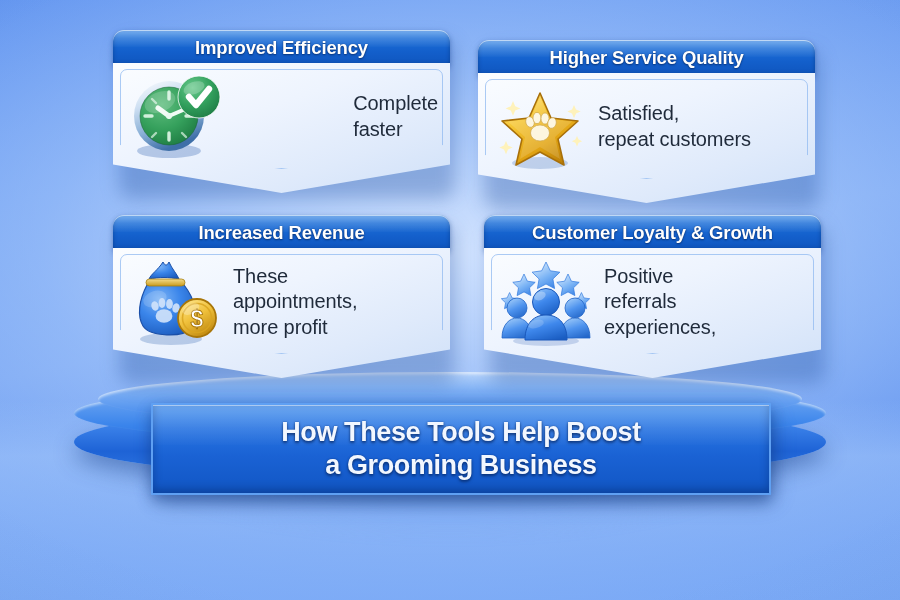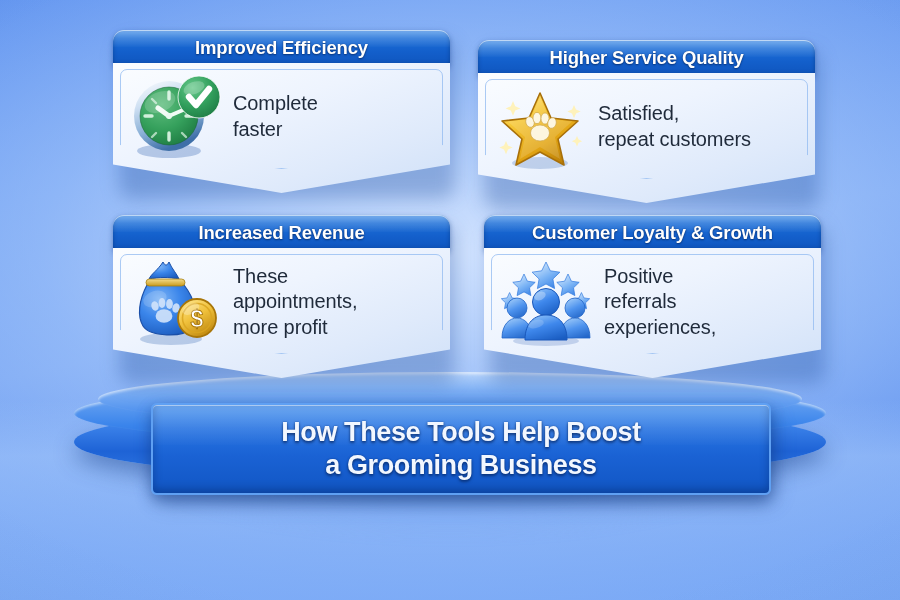--- a/index.html
+++ b/index.html
@@ -129,21 +129,21 @@
   
   #banner{
     position:absolute; left:151px; top:403px; width:620px; height:92px;
   }
   .banner-shadow{
     position:absolute; left:4px; right:-4px; top:8px; bottom:-8px;
     background:rgba(20,58,128,0.38); filter:blur(10px); border-radius:14px;
   }
   .banner-box{
     position:absolute; inset:0;
-    border-radius:6px;
+    border-radius:1px;
     background:linear-gradient(180deg,#3f8ded 0%, #2874e2 26%, #1a62d4 58%, #1156c4 100%);
     border:2px solid #5fa0f3;
     box-shadow:inset 0 1px 0 rgba(255,255,255,0.45),
                inset 0 -3px 8px rgba(5,38,100,0.45),
                0 6px 14px rgba(16,54,125,0.40);
     display:flex; flex-direction:column; align-items:center; justify-content:center;
     overflow:hidden;
   }
   .banner-box::after{
     content:""; position:absolute; left:0; right:0; top:0; height:46%;
@@ -177,21 +177,21 @@
 
 <div id="cards">
 
   <div class="card c1">
     <div class="card-shadow"></div>
     <div class="card-head">
       <span class="card-title">Improved Efficiency</span>
     </div>
     <div class="card-body"></div>
     <div class="card-body-inner" style="top:39px;bottom:24px;"></div>
-    <div class="card-content" style="top:33px;">
+    <div class="card-content" style="top:33px;justify-content:space-between;">
       <div class="card-icon">
         <svg viewBox="0 0 96 96" width="96" height="96">
           <defs>
             <radialGradient id="clkFace" cx="38%" cy="30%" r="78%">
               <stop offset="0%" stop-color="#5fbd7e"></stop>
               <stop offset="55%" stop-color="#35a05c"></stop>
               <stop offset="100%" stop-color="#1d7a41"></stop>
             </radialGradient>
             <linearGradient id="clkRim" x1="0" y1="0" x2="0.4" y2="1">
               <stop offset="0%" stop-color="#ffffff"></stop>

